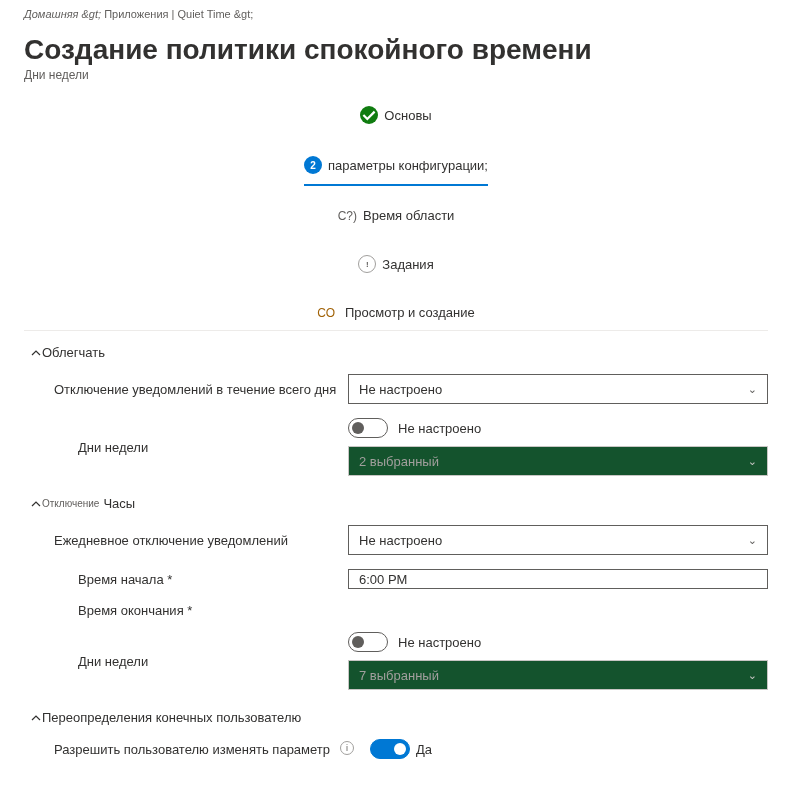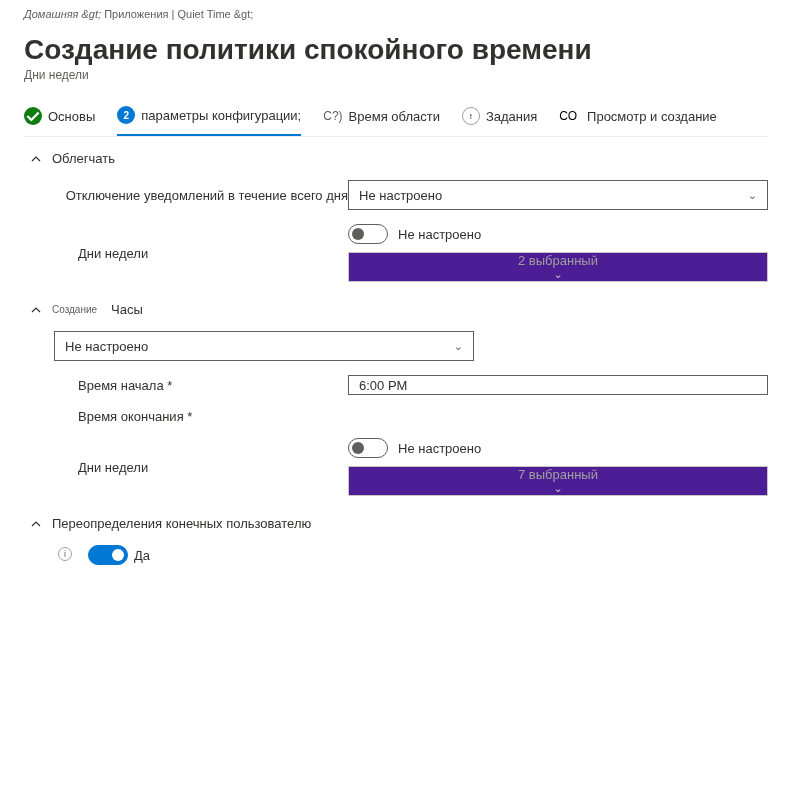--- a/index.html
+++ b/index.html
@@ -4,61 +4,61 @@
   <style>
     * { box-sizing: border-box; margin: 0; padding: 0; font-family: "Segoe UI", Arial, sans-serif; }
     body { background: #fff; width: 792px; height: 808px; padding: 8px 24px; color: #323130; font-size: 13px; }
 
     .breadcrumb { font-size: 11px; color: #605e5c; margin-bottom: 4px; }
     .breadcrumb .home { font-style: italic; }
 
     h1.title { font-size: 28px; font-weight: 600; color: #323130; margin-top: 14px; margin-bottom: 2px; }
     .subtitle { font-size: 12px; color: #605e5c; margin-bottom: 24px; }
 
-    .wizard { display: flex; align-items: center; gap: 22px; border-bottom: 1px solid #edebe9; padding-bottom: 0; margin-bottom: 14px; }
+    .wizard { display: flex; align-items: center; gap: 22px; border-bottom: 1px solid #edebe9; padding-bottom: 0; margin-bottom: 14px; flex-direction: column; }
     .wstep { display: flex; align-items: center; gap: 6px; font-size: 13px; color: #323130; padding-bottom: 10px; position: relative; }
     .wstep.active { border-bottom: 2px solid #0078d4; }
     .wicon { width: 18px; height: 18px; border-radius: 50%; display: flex; align-items: center; justify-content: center; font-size: 10px; font-weight: 600; color: #fff; }
     .wicon.check { background: #107c10; }
     .wicon.num { background: #0078d4; }
     .wicon.gray { background: #fff; border: 1px solid #a19f9d; color: #605e5c; }
     .wstep .label { white-space: nowrap; }
-    .wstep.co .colabel { font-size: 12px; color: #000000; margin-right: 4px; }
+    .wstep.co .colabel { font-size: 12px; color: #a16207; margin-right: 4px; }
 
     .section { margin-top: 10px; margin-bottom: 20px; }
-    .sec-header { display: flex; align-items: center; gap: 10px; margin-bottom: 14px; padding-left: 6px; }
+    .sec-header { display: flex; align-items: center; margin-bottom: 14px; padding-left: 6px; }
     .chev { width: 12px; height: 12px; display: inline-block; }
     .chev svg { width: 12px; height: 12px; }
     .sec-title { font-size: 13px; color: #323130; }
     .sec-small { font-size: 10px; color: #605e5c; margin-right: 4px; }
 
     .row { display: flex; align-items: center; margin-bottom: 14px; }
     .row.indent { padding-left: 54px; }
     .row .lbl { width: 300px; font-size: 13px; color: #323130; flex-shrink: 0; }
     .row.indent .lbl { width: 270px; }
     .row .ctrl { flex: 1; }
 
     .select { width: 100%; max-width: 420px; height: 30px; border: 1px solid #605e5c; background: #fff; display: flex; align-items: center; justify-content: space-between; padding: 0 10px; font-size: 13px; color: #323130; }
-    .select.disabled { background: #4c1d95; border-color: #c8c6c4; color: #a19f9d; flex-direction: column; }
+    .select.disabled { background: #14532d; border-color: #c8c6c4; color: #a19f9d; }
     .select .caret { font-size: 11px; color: #605e5c; }
     .select.disabled .caret { color: #c8c6c4; }
 
     .input { width: 100%; max-width: 420px; height: 20px; border: 1px solid #605e5c; background: #fff; padding: 0 10px; font-size: 13px; color: #323130; }
 
     .toggle-wrap { display: flex; align-items: center; gap: 10px; }
     .toggle { width: 40px; height: 20px; border-radius: 10px; position: relative; }
     .toggle.off { background: #fff; border: 1px solid #605e5c; }
     .toggle.off .knob { width: 12px; height: 12px; border-radius: 50%; background: #605e5c; position: absolute; left: 3px; top: 3px; }
     .toggle.on { background: #0078d4; border: 1px solid #0078d4; }
     .toggle.on .knob { width: 12px; height: 12px; border-radius: 50%; background: #fff; position: absolute; right: 3px; top: 3px; }
     .toggle-label { font-size: 13px; color: #323130; }
 
     .stack { display: flex; flex-direction: column; gap: 8px; }
 
-    .firstrow { padding-left: 30px; text-align: right; }
+    .firstrow { padding-left: 30px; }
     .firstrow .lbl { width: 294px; }
 
     .info-icon { width:14px; height:14px; border:1px solid #a19f9d; border-radius:50%; display:inline-flex; align-items:center; justify-content:center; font-size:9px; color:#605e5c; margin-left:4px; position:relative; top:-1px; }
 
     .overrides-row { display:flex; align-items:center; padding-left:30px; gap: 6px;}
     .overrides-row .lbl2 { font-size:13px; color:#323130; margin-right: 0; }
   </style>
 </head>
 <body>
 
@@ -134,25 +134,26 @@
   </div>
 </div>
 
 <div class="section">
   <div class="sec-header">
     <span class="chev">
       <svg viewBox="0 0 12 12">
           <path d="M2 8 L6 4 L10 8" stroke="#323130" stroke-width="1.2" fill="none"></path>
         </svg>
     </span>
-    <span class="sec-small">Создание</span>
+    <span class="sec-small">Отключение</span>
     <span class="sec-title">Часы</span>
   </div>
 
   <div class="row firstrow">
+    <div class="lbl">Ежедневное отключение уведомлений</div>
     <div class="ctrl">
       <div class="select">
         <span>Не настроено</span>
         <span class="caret">⌄</span>
       </div>
     </div>
   </div>
 
   <div class="row indent">
     <div class="lbl">Время начала *</div>
@@ -186,19 +187,20 @@
   <div class="sec-header">
     <span class="chev">
       <svg viewBox="0 0 12 12">
           <path d="M2 8 L6 4 L10 8" stroke="#323130" stroke-width="1.2" fill="none"></path>
         </svg>
     </span>
     <span class="sec-title">Переопределения конечных пользователю</span>
   </div>
 
   <div class="overrides-row">
+    <span class="lbl2">Разрешить пользователю изменять параметр</span>
     <span class="info-icon">i</span>
     <div class="toggle on" style="margin-left:10px;">
         <div class="knob"></div>
       </div>
     <span class="toggle-label">Да</span>
   </div>
 </div>
 
 </body></html>

